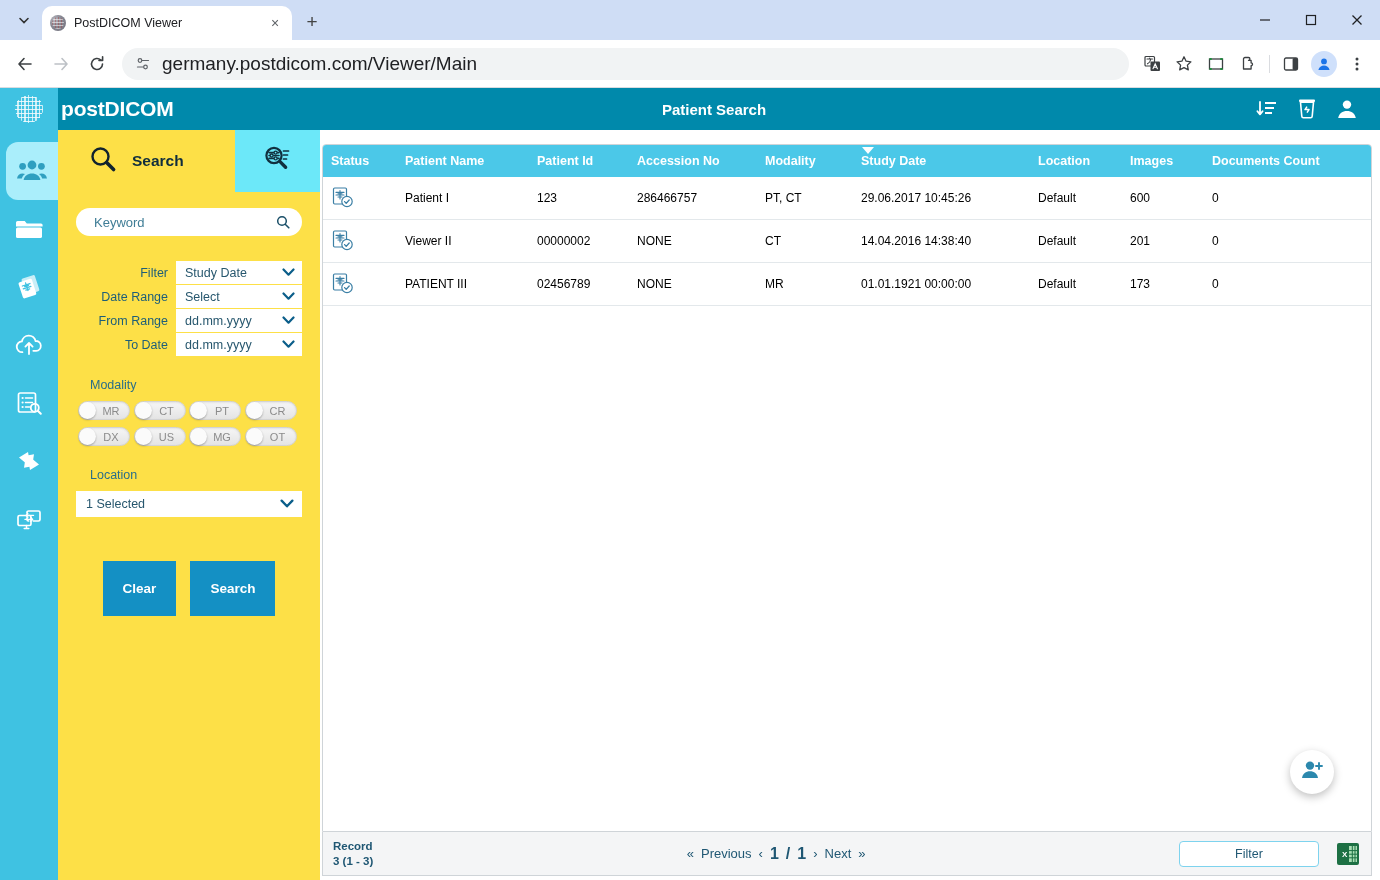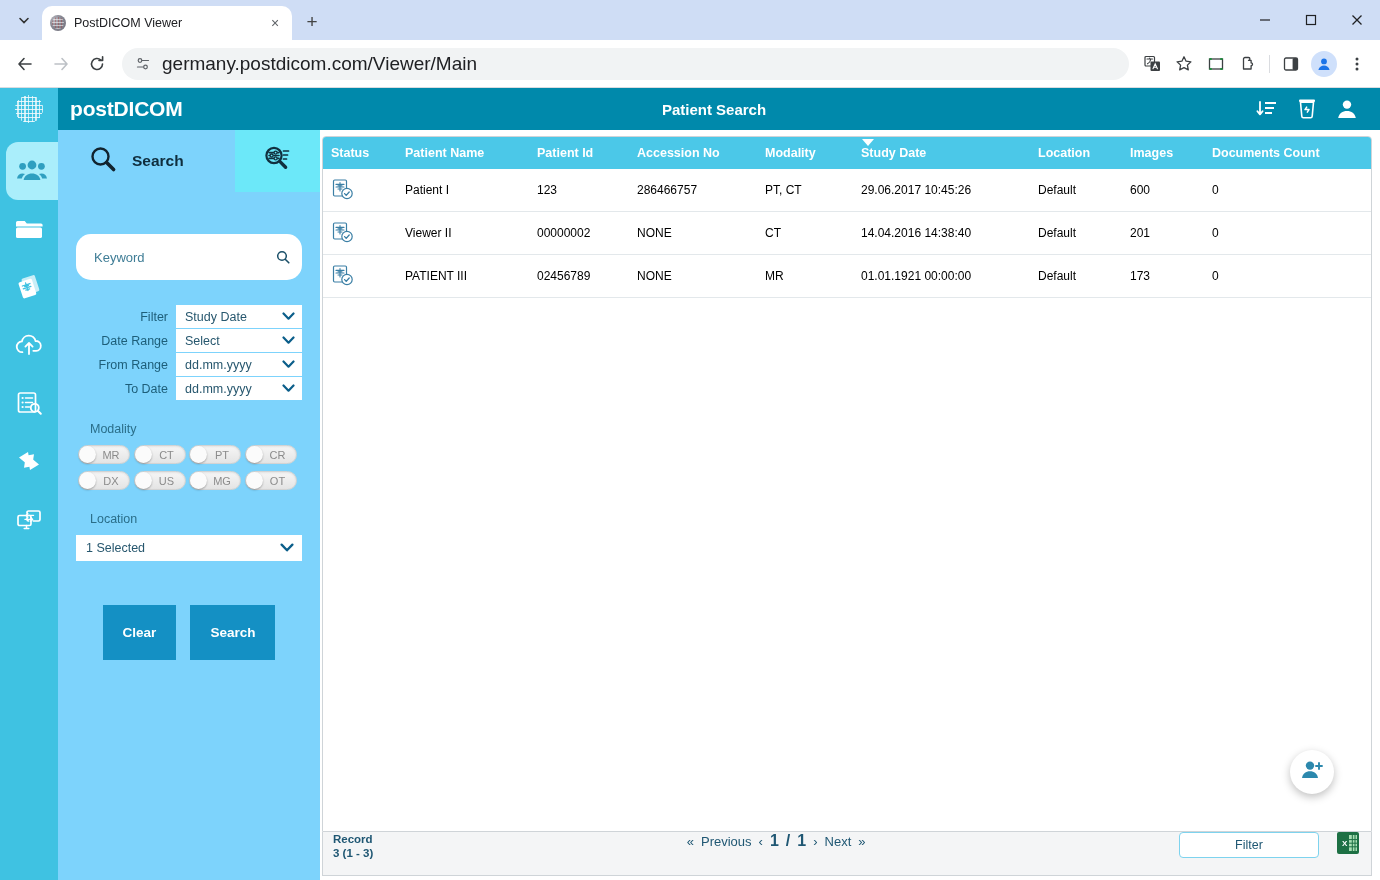--- a/index.html
+++ b/index.html
@@ -74,51 +74,51 @@
   }
   .brain {
     width: 38px; height: 42px;
     background:
       repeating-linear-gradient(0deg, rgba(255,255,255,.85) 0 1.4px, transparent 1.4px 4px),
       repeating-linear-gradient(90deg, rgba(255,255,255,.75) 0 1.4px, transparent 1.4px 3.6px);
     -webkit-mask: radial-gradient(ellipse 52% 46% at 50% 50%, #000 70%, transparent 72%);
     mask: radial-gradient(ellipse 52% 46% at 50% 50%, #000 70%, transparent 72%);
     opacity: .95;
   }
-  .brand { color: #fff; font-size: 21px; font-weight: 700; letter-spacing: -0.2px; margin-left: 12px; }
+  .brand { color: #fff; font-size: 21px; font-weight: 700; letter-spacing: -0.2px; margin-left: 3px; }
   .app-title {
     position: absolute; left: 0; right: 0; text-align: center; color: #fff;
     font-size: 15px; font-weight: 700; pointer-events: none; padding-left: 48px;
   }
   .header-icons { margin-left: auto; display: flex; align-items: center; gap: 18px; padding-right: 22px; z-index: 2; }
   .hicon { color: #fff; display: flex; align-items: center; justify-content: center; }
 
   .app-body { flex: 1; display: flex; min-height: 0; }
 
   
   .rail { width: 58px; background: #3fc2e2; flex: 0 0 58px; padding-top: 12px; }
   .rail-item {
     height: 58px; display: flex; align-items: center; justify-content: center; color: #fff;
     position: relative;
   }
   .rail-item.active { background: #aaeefb; color: #2f9fc0; border-radius: 12px 0 0 12px; margin-left: 6px; }
 
   
-  .panel { width: 262px; flex: 0 0 262px; background: #7dd3fc; display: flex; flex-direction: column; gap: 26px; }
+  .panel { width: 262px; flex: 0 0 262px; background: #fde047; display: flex; flex-direction: column; }
   .panel-tabs { display: flex; height: 62px; }
   .tab-search {
     flex: 1; display: flex; align-items: center; gap: 14px; padding-left: 30px;
     color: #0f2d3d; font-size: 15.5px; font-weight: 600;
   }
   .tab-adv {
     width: 85px; background: #6ce8f9; display: flex; align-items: center; justify-content: center; color: #123445;
   }
   .panel-inner { padding: 16px 18px 0 18px; }
   .keyword-box {
-    height: 46px; background: #fff; border-radius: 15px; display: flex; align-items: center;
+    height: 28px; background: #fff; border-radius: 15px; display: flex; align-items: center;
     padding: 0 12px 0 16px;
   }
   .keyword-box input {
     border: 0; outline: 0; flex: 1; font-size: 13px; color: #2a5d75;
     font-family: "Liberation Sans", sans-serif; background: transparent;
   }
   .keyword-box input::placeholder { color: #3f7d96; }
   .keyword-ico { color: #1a4f68; display: flex; }
 
   .filters { margin-top: 25px; }
@@ -151,21 +151,21 @@
     padding: 0 8px 0 10px; font-size: 12.5px; color: #27576e; margin-top: 2px;
   }
 
   .btn-row { display: flex; gap: 14px; justify-content: center; margin-top: 44px; }
   .btn {
     background: #1490c4; color: #fff; font-size: 13.5px; font-weight: 600;
     padding: 20px 20px; border: 0; font-family: "Liberation Sans", sans-serif;
   }
 
   
-  .content { flex: 1; background: #fff; display: flex; flex-direction: column; min-width: 0; padding: 6px 8px 4px 2px; }
+  .content { flex: 1; background: #fff; display: flex; flex-direction: column; min-width: 0; padding: 14px 8px 4px 2px; }
   .table-wrap {
     flex: 1; border: 1px solid #cfd4d8; border-radius: 4px 4px 0 0; overflow: hidden;
     display: flex; flex-direction: column; min-height: 0; background: #fff;
   }
   table { width: 100%; border-collapse: collapse; table-layout: fixed; }
   thead th {
     background: #4bc8e8; color: #fff; font-size: 12.5px; font-weight: 700;
     text-align: left; padding: 9px 6px 9px 8px; position: relative;
   }
   thead th.sorted .sort-arrow {
@@ -175,21 +175,21 @@
   }
   tbody td {
     font-size: 12px; color: #000000; padding: 9px 6px 9px 8px;
     border-bottom: 1px solid #e3e8eb; white-space: nowrap; overflow: hidden;
   }
   tbody tr { background: #fff; }
   .status-ico { display: flex; align-items: center; }
 
   .footer {
     height: 44px; background: #f4f5f6; border: 1px solid #cfd4d8; border-top: 0;
-    display: flex; align-items: flex-start; padding: 0 10px; gap: 10px;
+    display: flex; align-items: center; padding: 0 10px; gap: 10px;
   }
   .record { font-size: 11.5px; color: #1f5773; line-height: 1.25; font-weight: 600; }
   .pager { flex: 1; display: flex; align-items: center; justify-content: center; gap: 7px; color: #1f5773; font-size: 13px; }
   .pager .pg { display: flex; align-items: center; gap: 5px; }
   .pager .pgnum { font-size: 16px; font-weight: 700; }
   .filter-btn {
     width: 140px; height: 26px; background: #fff; border: 1px solid #7ed3ee; border-radius: 4px;
     color: #1f5773; font-size: 12.5px; display: flex; align-items: center; justify-content: center;
   }
   .excel {

